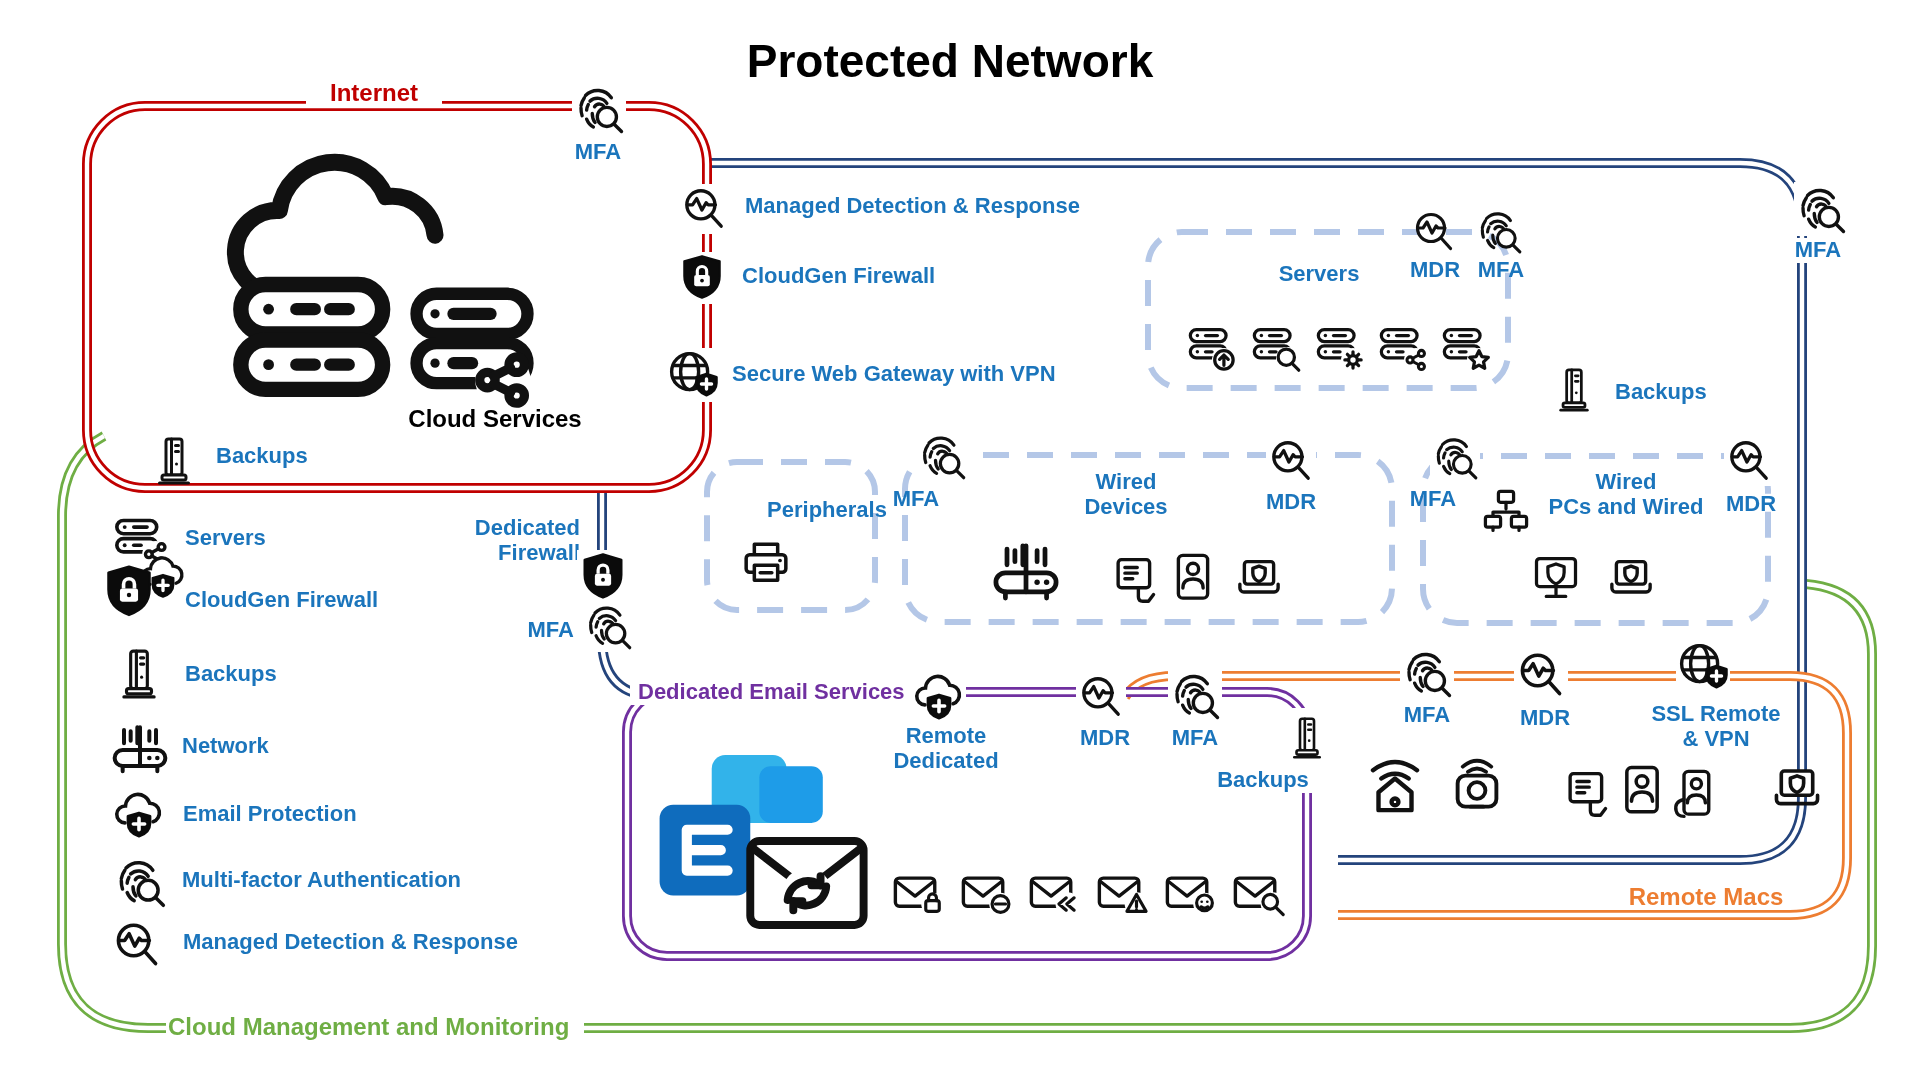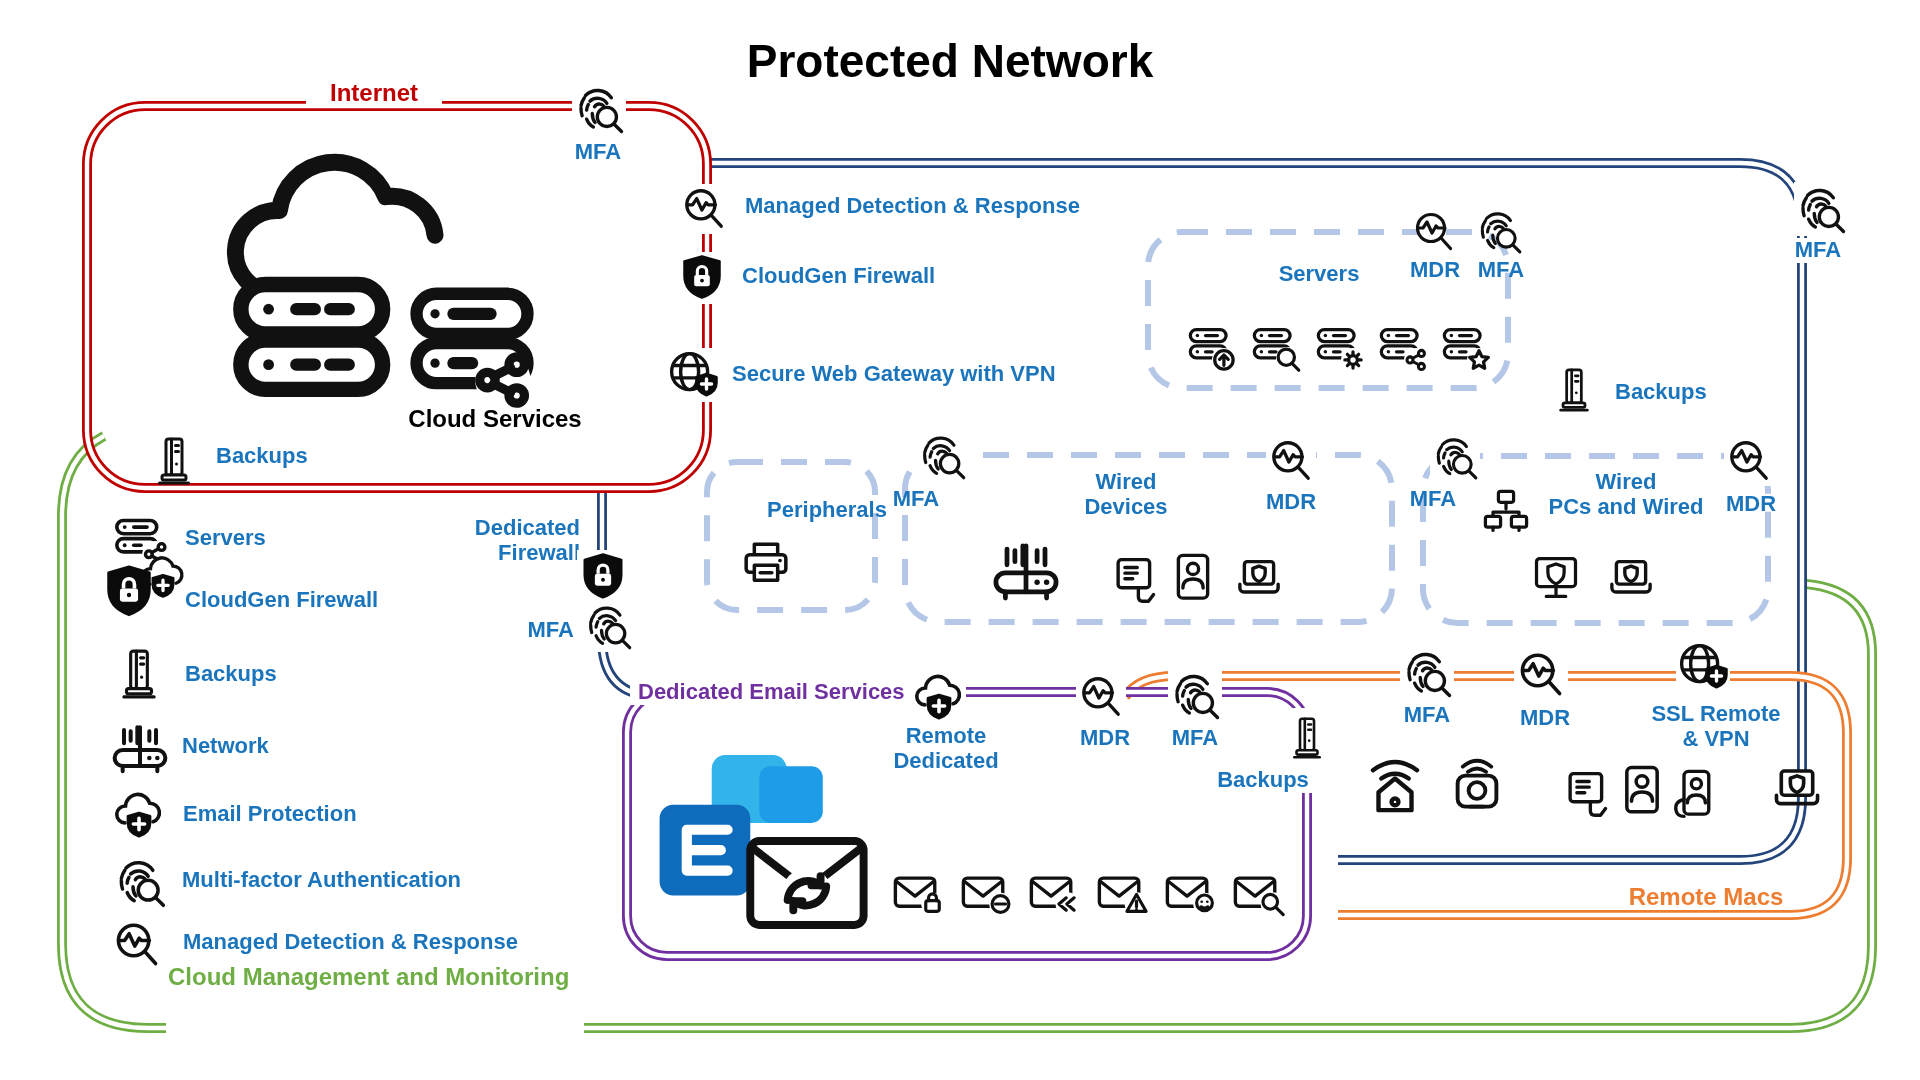--- a/index.html
+++ b/index.html
@@ -722,15 +722,15 @@
     <div class="lbl" style="left:182px;top:868px">Multi-factor Authentication</div>
 
     <div class="ic" style="left:110px;top:918px;width:54px;height:54px">
         <svg viewBox="0 0 48 48">
           <use href="#sym-mdr"></use>
         </svg>
       </div>
     <div class="lbl" style="left:183px;top:930px">Managed Detection &amp; Response</div>
   </div>
 
-  <div class="lbl big green" style="left:168px;top:964px">Cloud Management and Monitoring</div>
+  <div class="lbl big green" style="left:168px;top:1014px">Cloud Management and Monitoring</div>
 
 </div>
 
 </body></html>

